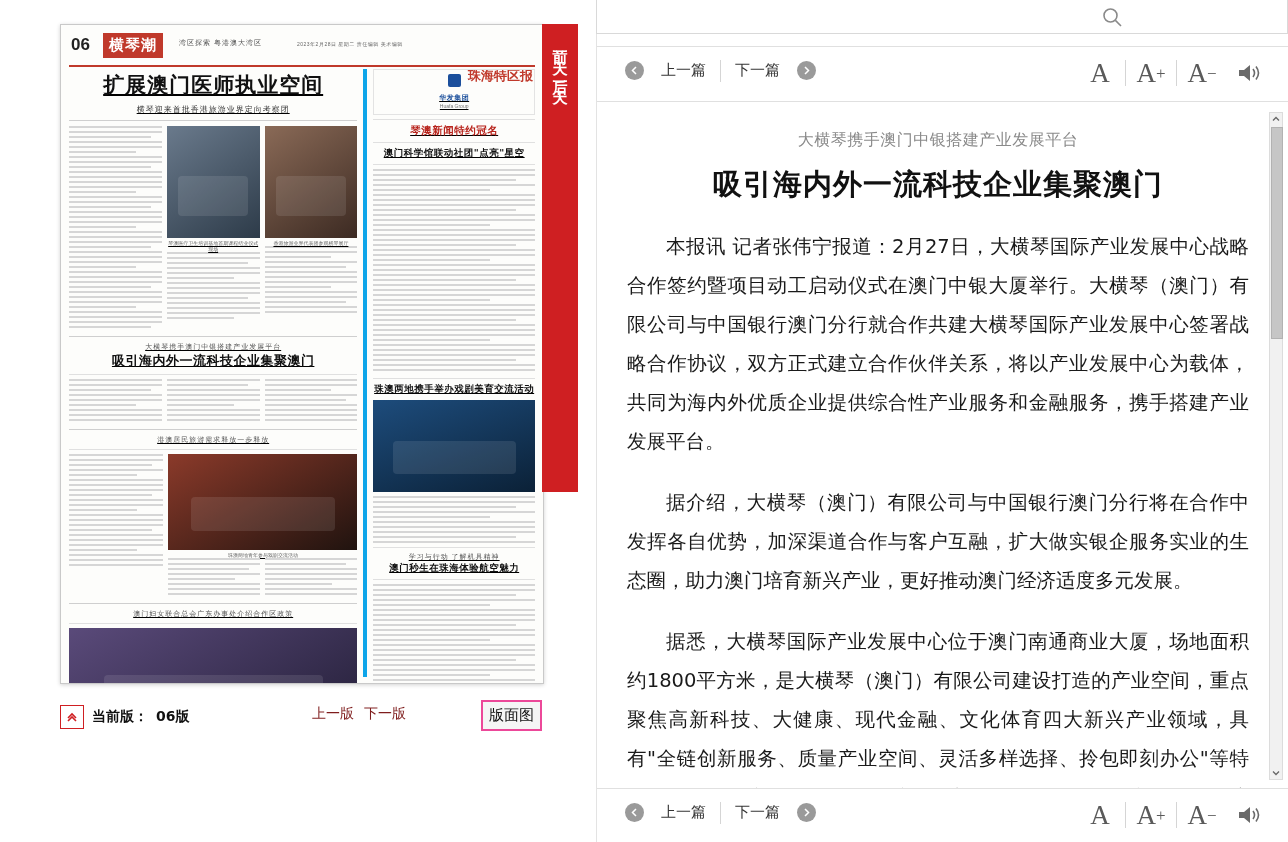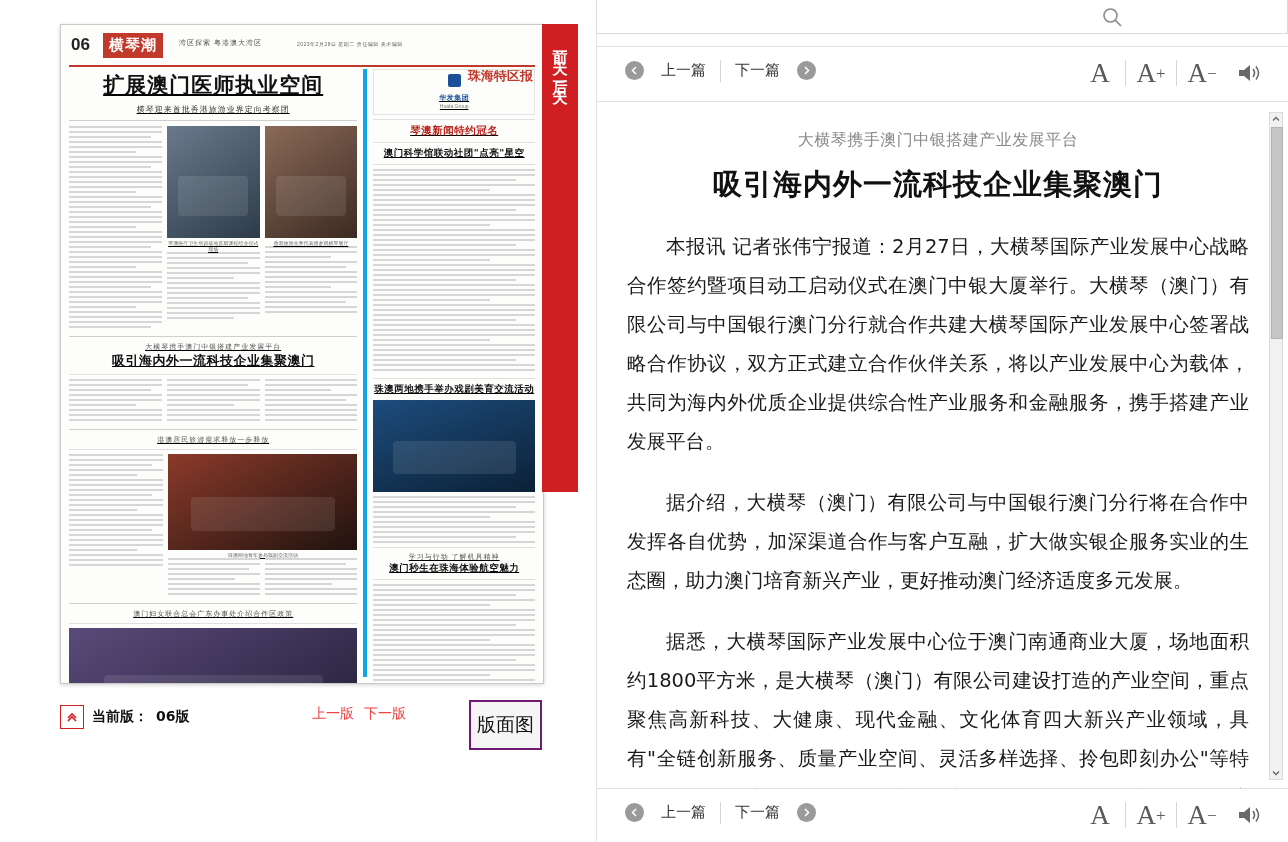--- a/index.html
+++ b/index.html
@@ -306,33 +306,33 @@
     font-size: 14px;
     font-weight: bold;
     color: #111;
     font-family: "DejaVu Sans", sans-serif;
   }
   .page-nav {
     position: absolute;
     left: 252px;
     top: 5px;
     font-size: 14px;
-    color: #ef4444;
+    color: #7f1d1d;
     font-family: "DejaVu Sans", sans-serif;
     display: flex;
     gap: 10px;
   }
   .page-nav span { cursor: pointer; }
   .layout-btn {
     position: absolute;
     right: 0;
     top: 0;
-    border: 2px solid #701a75;
-    padding: 10px 6px;
-    font-size: 19px;
+    border: 2px solid #ec4899;
+    padding: 4px 6px;
+    font-size: 15px;
     color: #111;
     background: #f5f5f5;
     cursor: pointer;
     font-family: "DejaVu Sans", sans-serif;
   }
 
   
   .right-pane {
     position: absolute;
     left: 596px;

